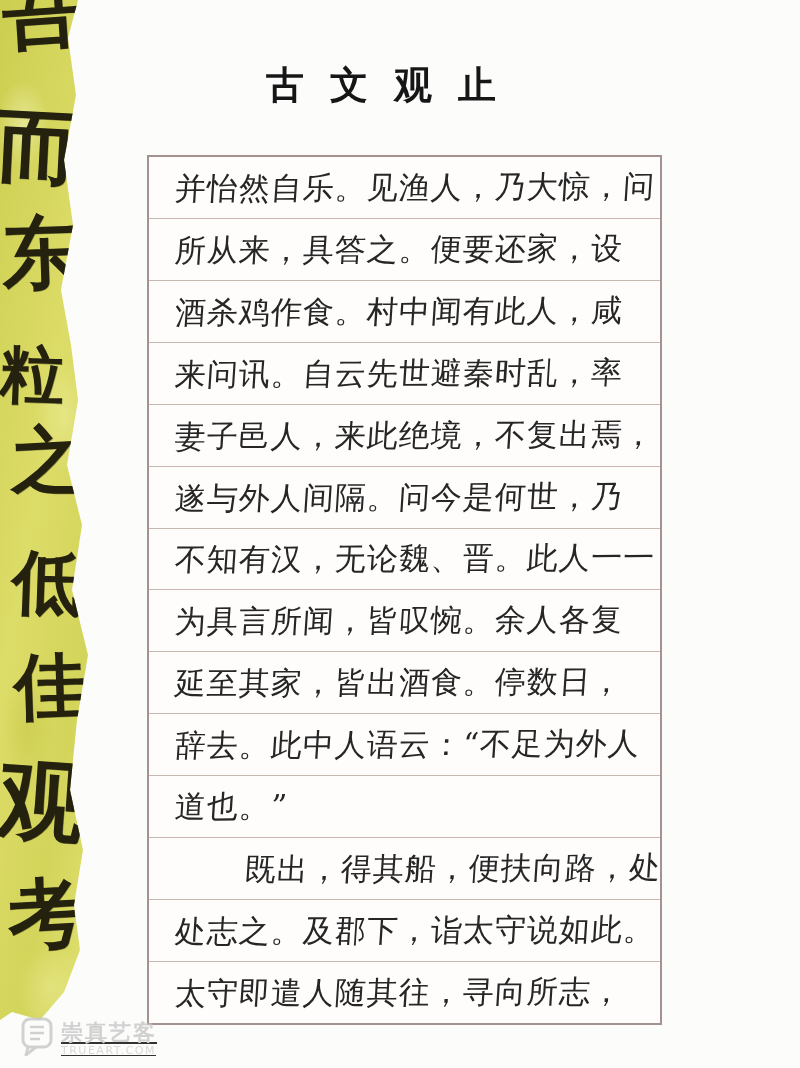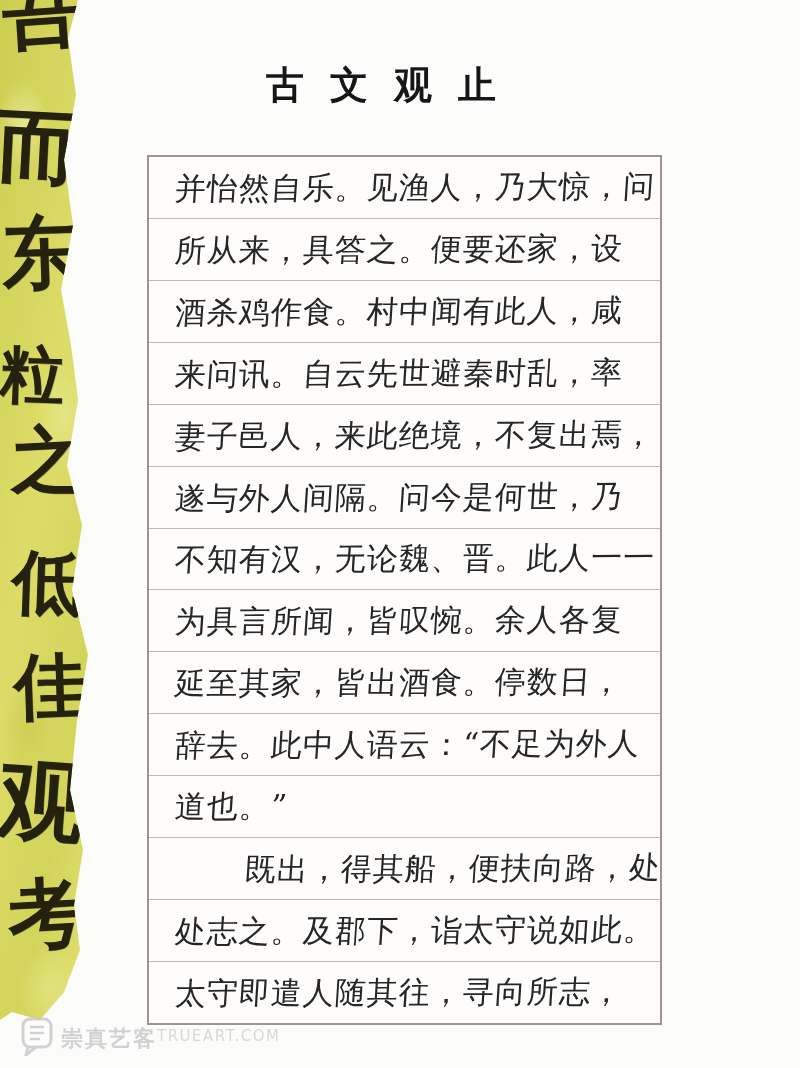--- a/index.html
+++ b/index.html
@@ -93,34 +93,33 @@
   
   .watermark {
     position: absolute;
     left: 20px; top: 1016px;
     display: flex;
     align-items: center;
     gap: 5px;
     opacity: 0.8;
   }
   .wm-logo { flex: 0 0 auto; }
-  .wm-textcol { display: flex; flex-direction: row; line-height: 1; }
+  .wm-textcol { display: flex; flex-direction: column; line-height: 1; text-decoration: underline; }
   .wm-name {
     font-size: 22px;
     font-weight: 700;
     letter-spacing: 2px;
     color: #c7c7c7;
   }
   .wm-domain {
-    font-size: 15px;
+    font-size: 11px;
     letter-spacing: 1.5px;
     color: #d0d0d0;
     font-family: "DejaVu Sans", sans-serif;
     margin-top: 2px;
-    text-align: right;
   }
 </style>
 </head>
 <body>
 
 <div class="page">
 
   <div class="strip">
     <span class="strip-char sc0">吾</span>
     <span class="strip-char sc1">而</span>

